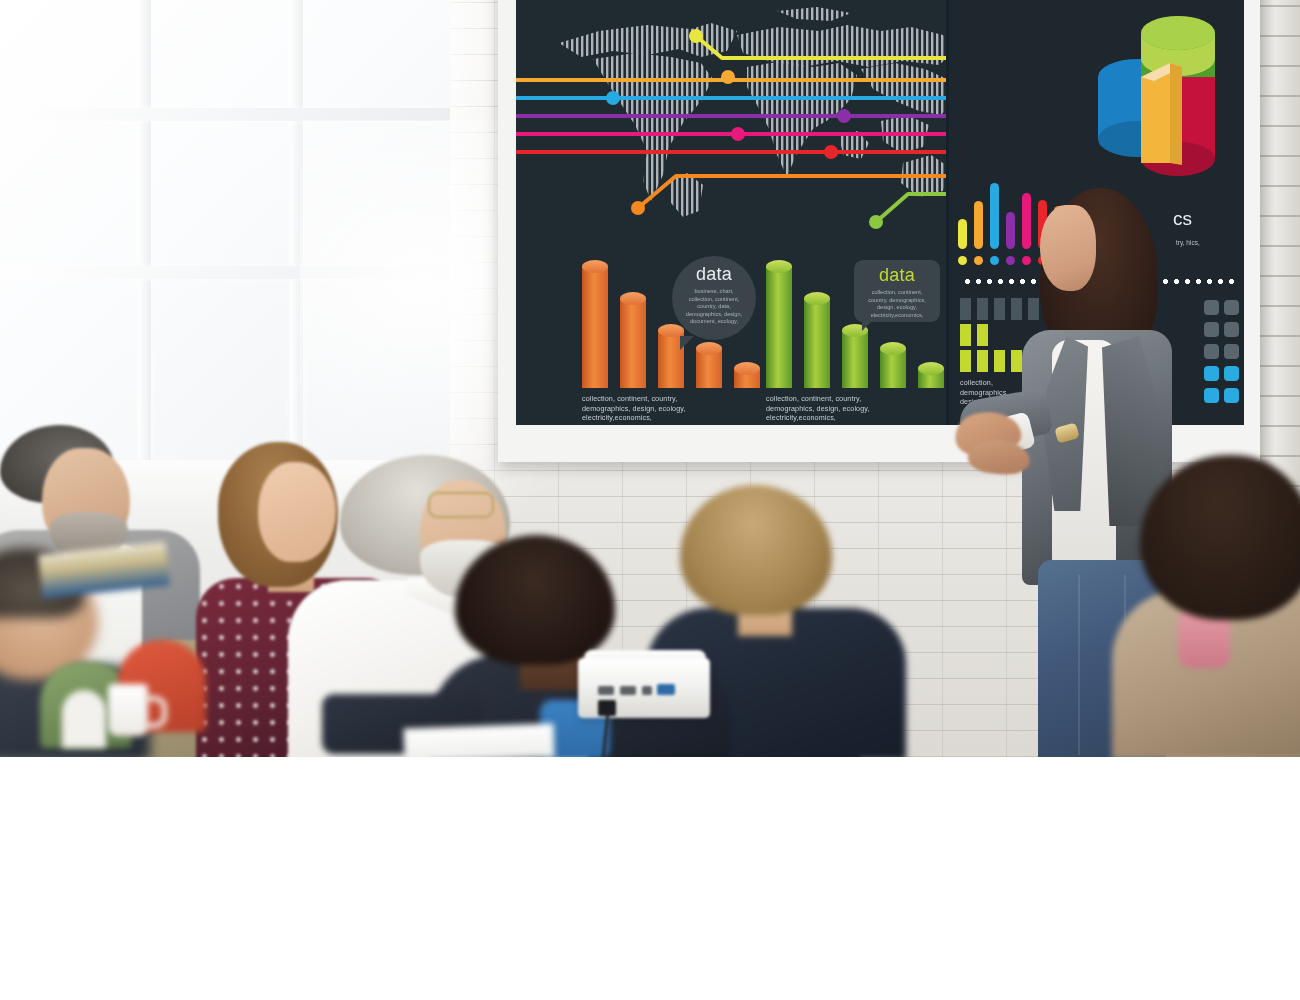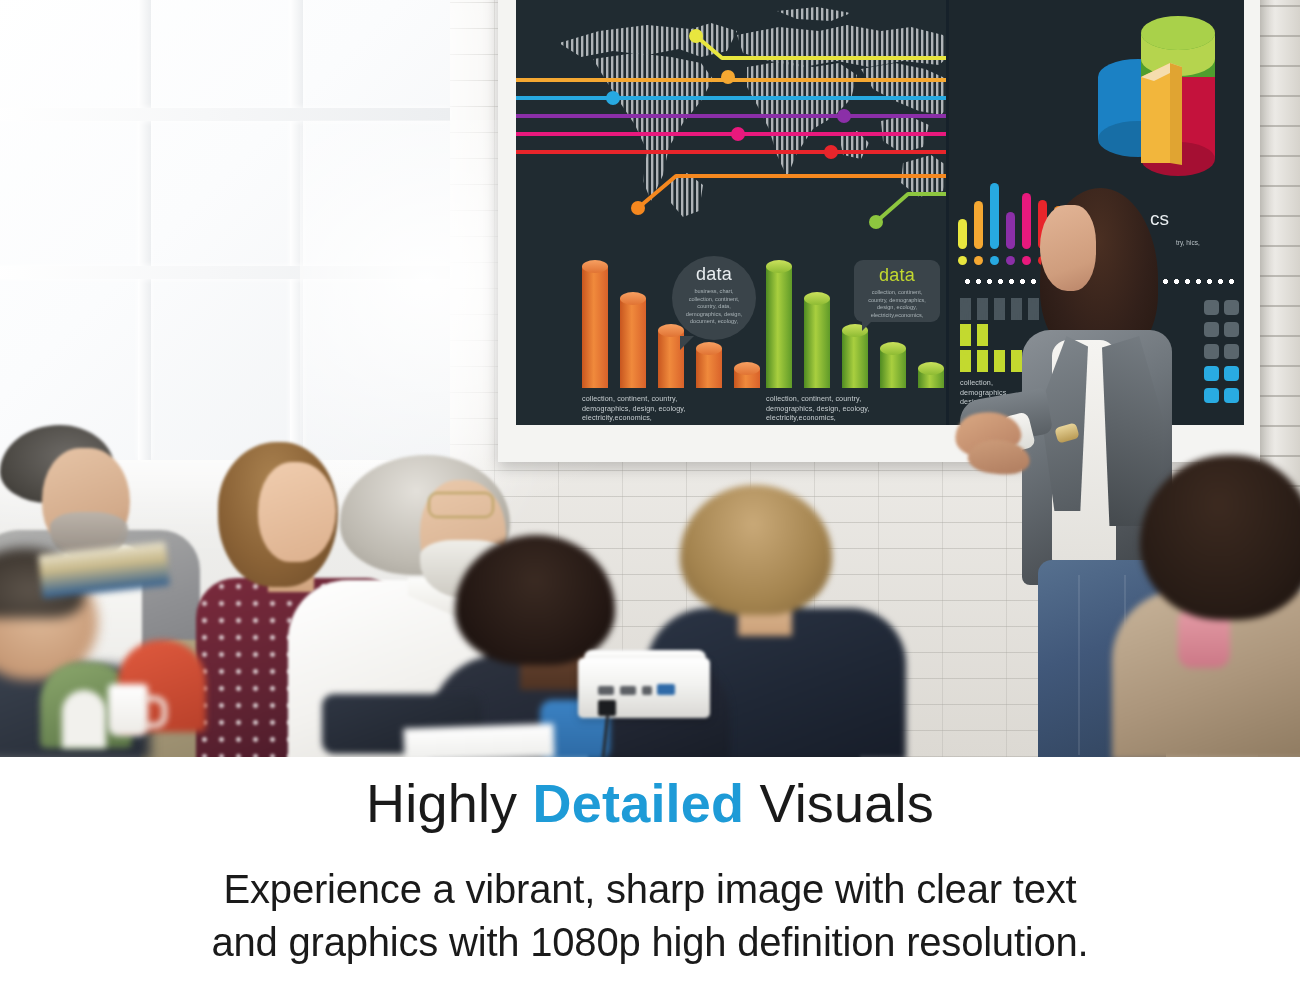--- a/index.html
+++ b/index.html
@@ -600,21 +600,21 @@
           <div class="minibar" style="left:80px;height:49px;background:#e8252b"></div>
           <div class="minidot" style="left:80px;background:#e8252b"></div>
           <div class="minibar" style="left:96px;height:43px;background:#f5881f"></div>
           <div class="minidot" style="left:96px;background:#f5881f"></div>
           <div class="minibar" style="left:112px;height:28px;background:#8dc63f"></div>
           <div class="minidot" style="left:112px;background:#8dc63f"></div>
         </div>
 
         <div class="dotrow" style="left:446px;top:308px;width:272px"></div>
 
-        <div class="panel-heading" style="left:634px;top:238px">cs</div>
+        <div class="panel-heading" style="left:657px;top:238px">cs</div>
         <div class="panel-sub" style="left:660px;top:268px">try, hics,</div>
 
         <div class="people-row" style="left:444px;top:328px">
           <span class="person" style="left:0px;  background:#4a565d">
               <i class="head"></i>
               <i class="body2"></i>
             </span>
           <span class="person" style="left:17px; background:#4a565d">
               <i class="head"></i>
               <i class="body2"></i>
@@ -837,19 +837,14 @@
       <div class="proj-port" style="left:598px;width:16px"></div>
       <div class="proj-port" style="left:620px;width:16px"></div>
       <div class="proj-port" style="left:642px;width:10px"></div>
       <div class="proj-vga"></div>
       <div class="proj-plug"></div>
       <div class="proj-cable"></div>
     </div>
 
   </div>
 
-  <div id="caption">
-    <div class="headline"><span>Highly </span><span class="accent">Detailed</span><span> Visuals</span></div>
-    <div class="subline l1">Experience a vibrant, sharp image with clear text</div>
-    <div class="subline l2">and graphics with 1080p high definition resolution.</div>
-  </div>
 
 </div>
 
 </body></html>

